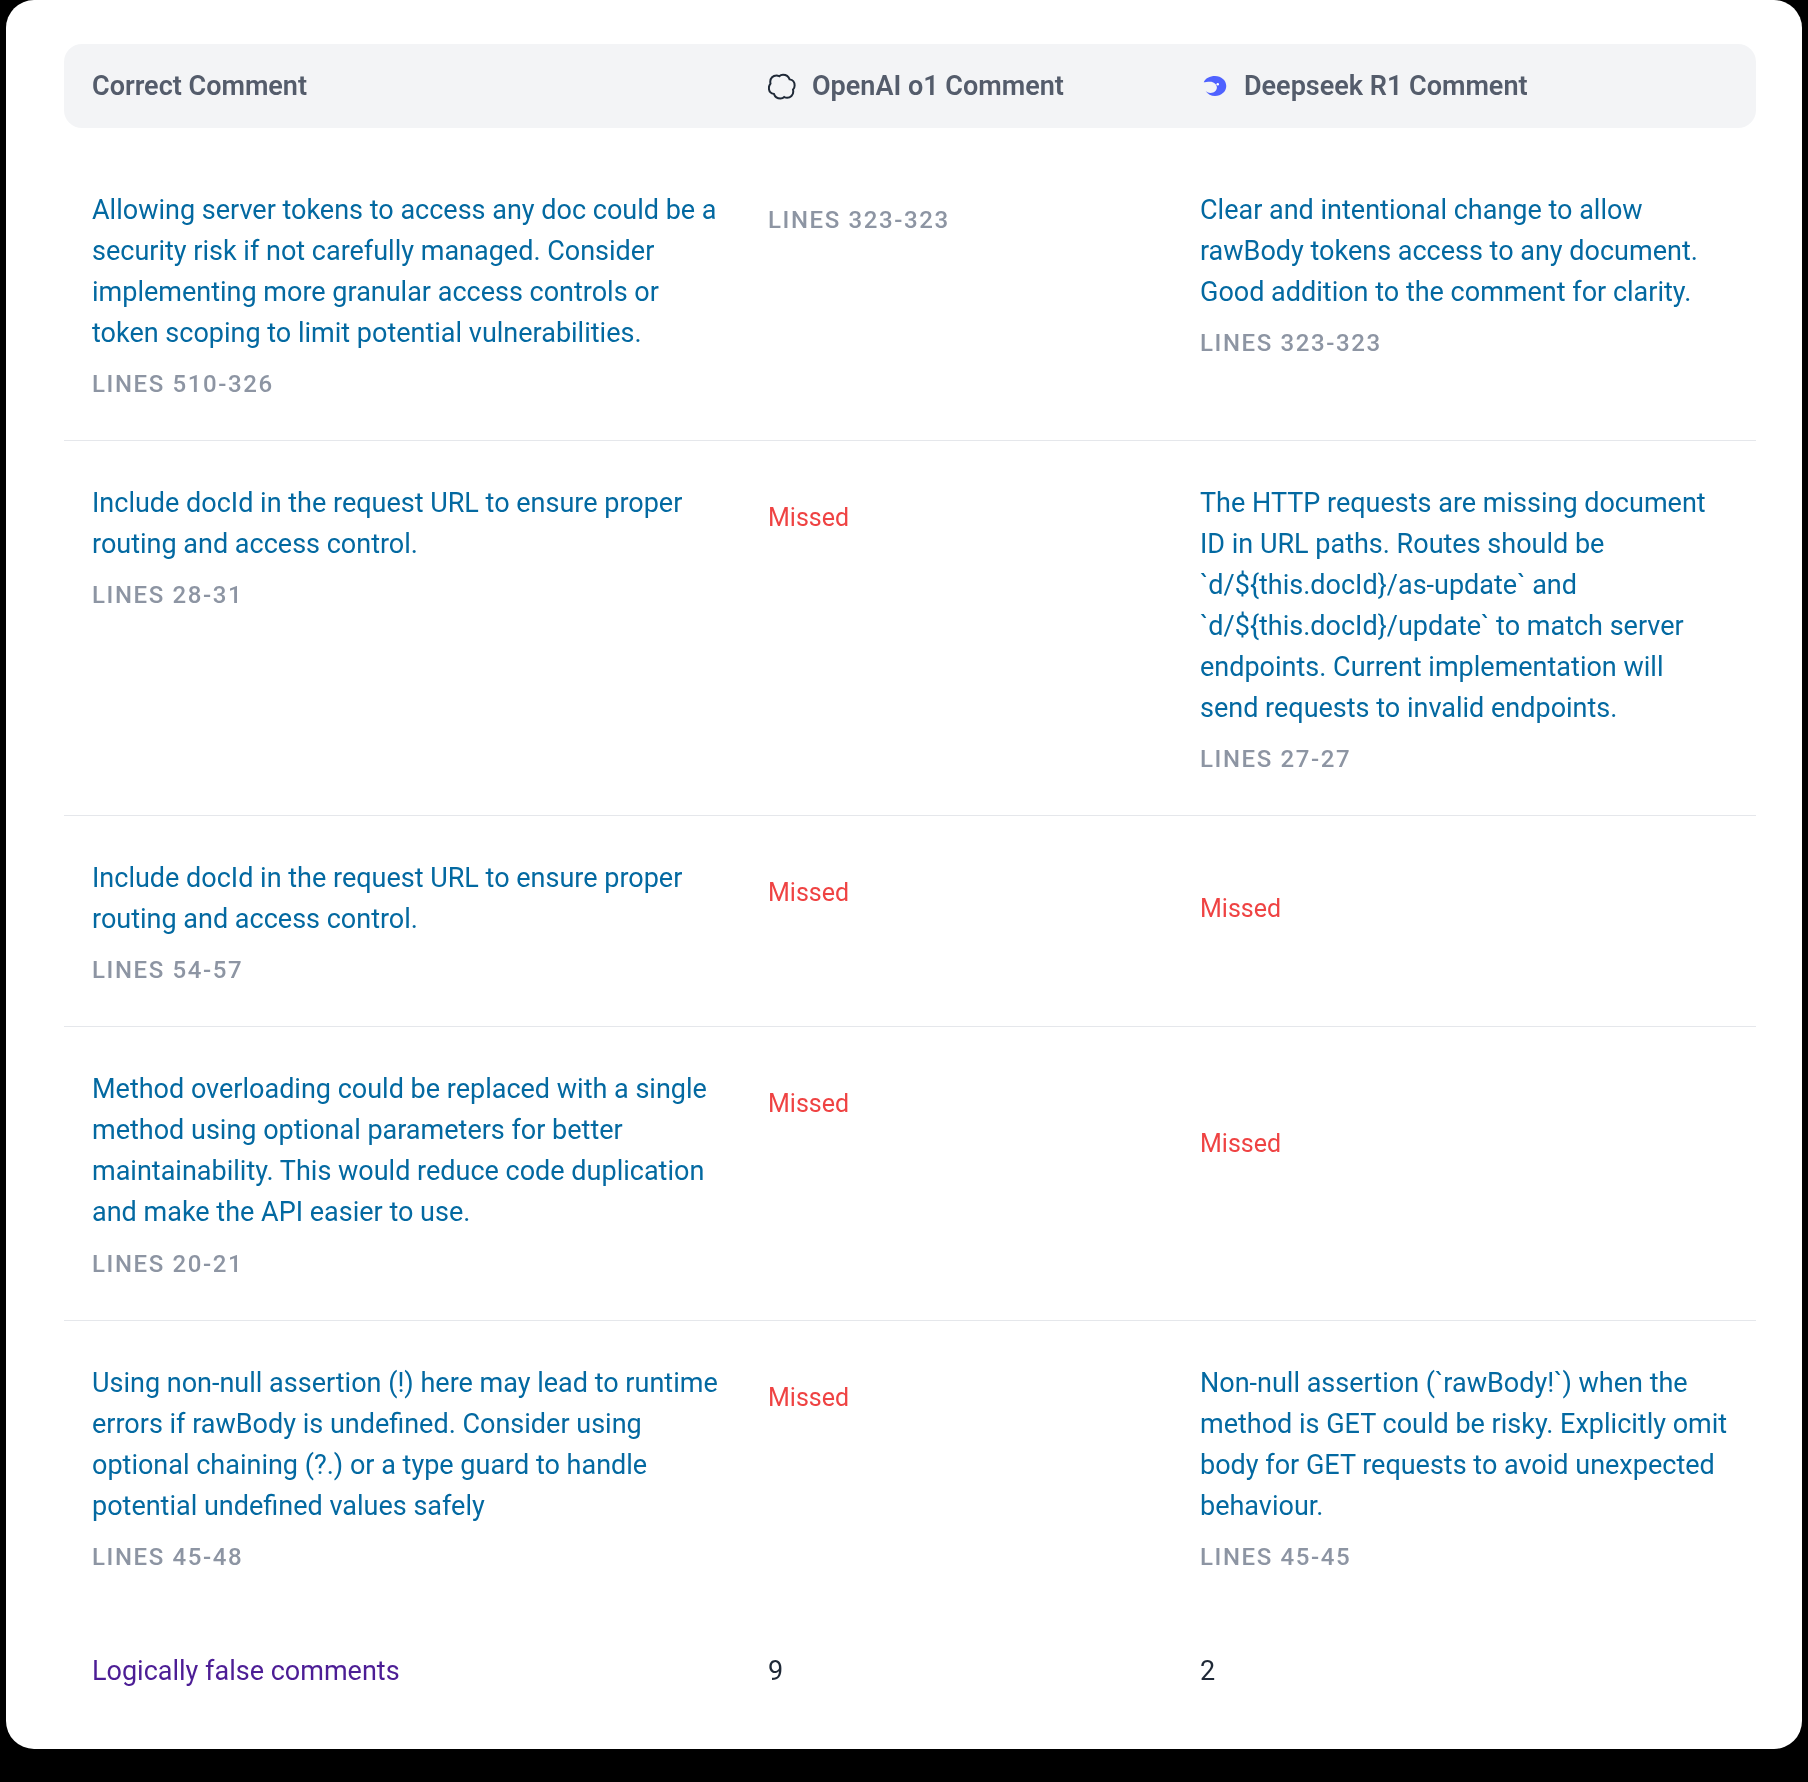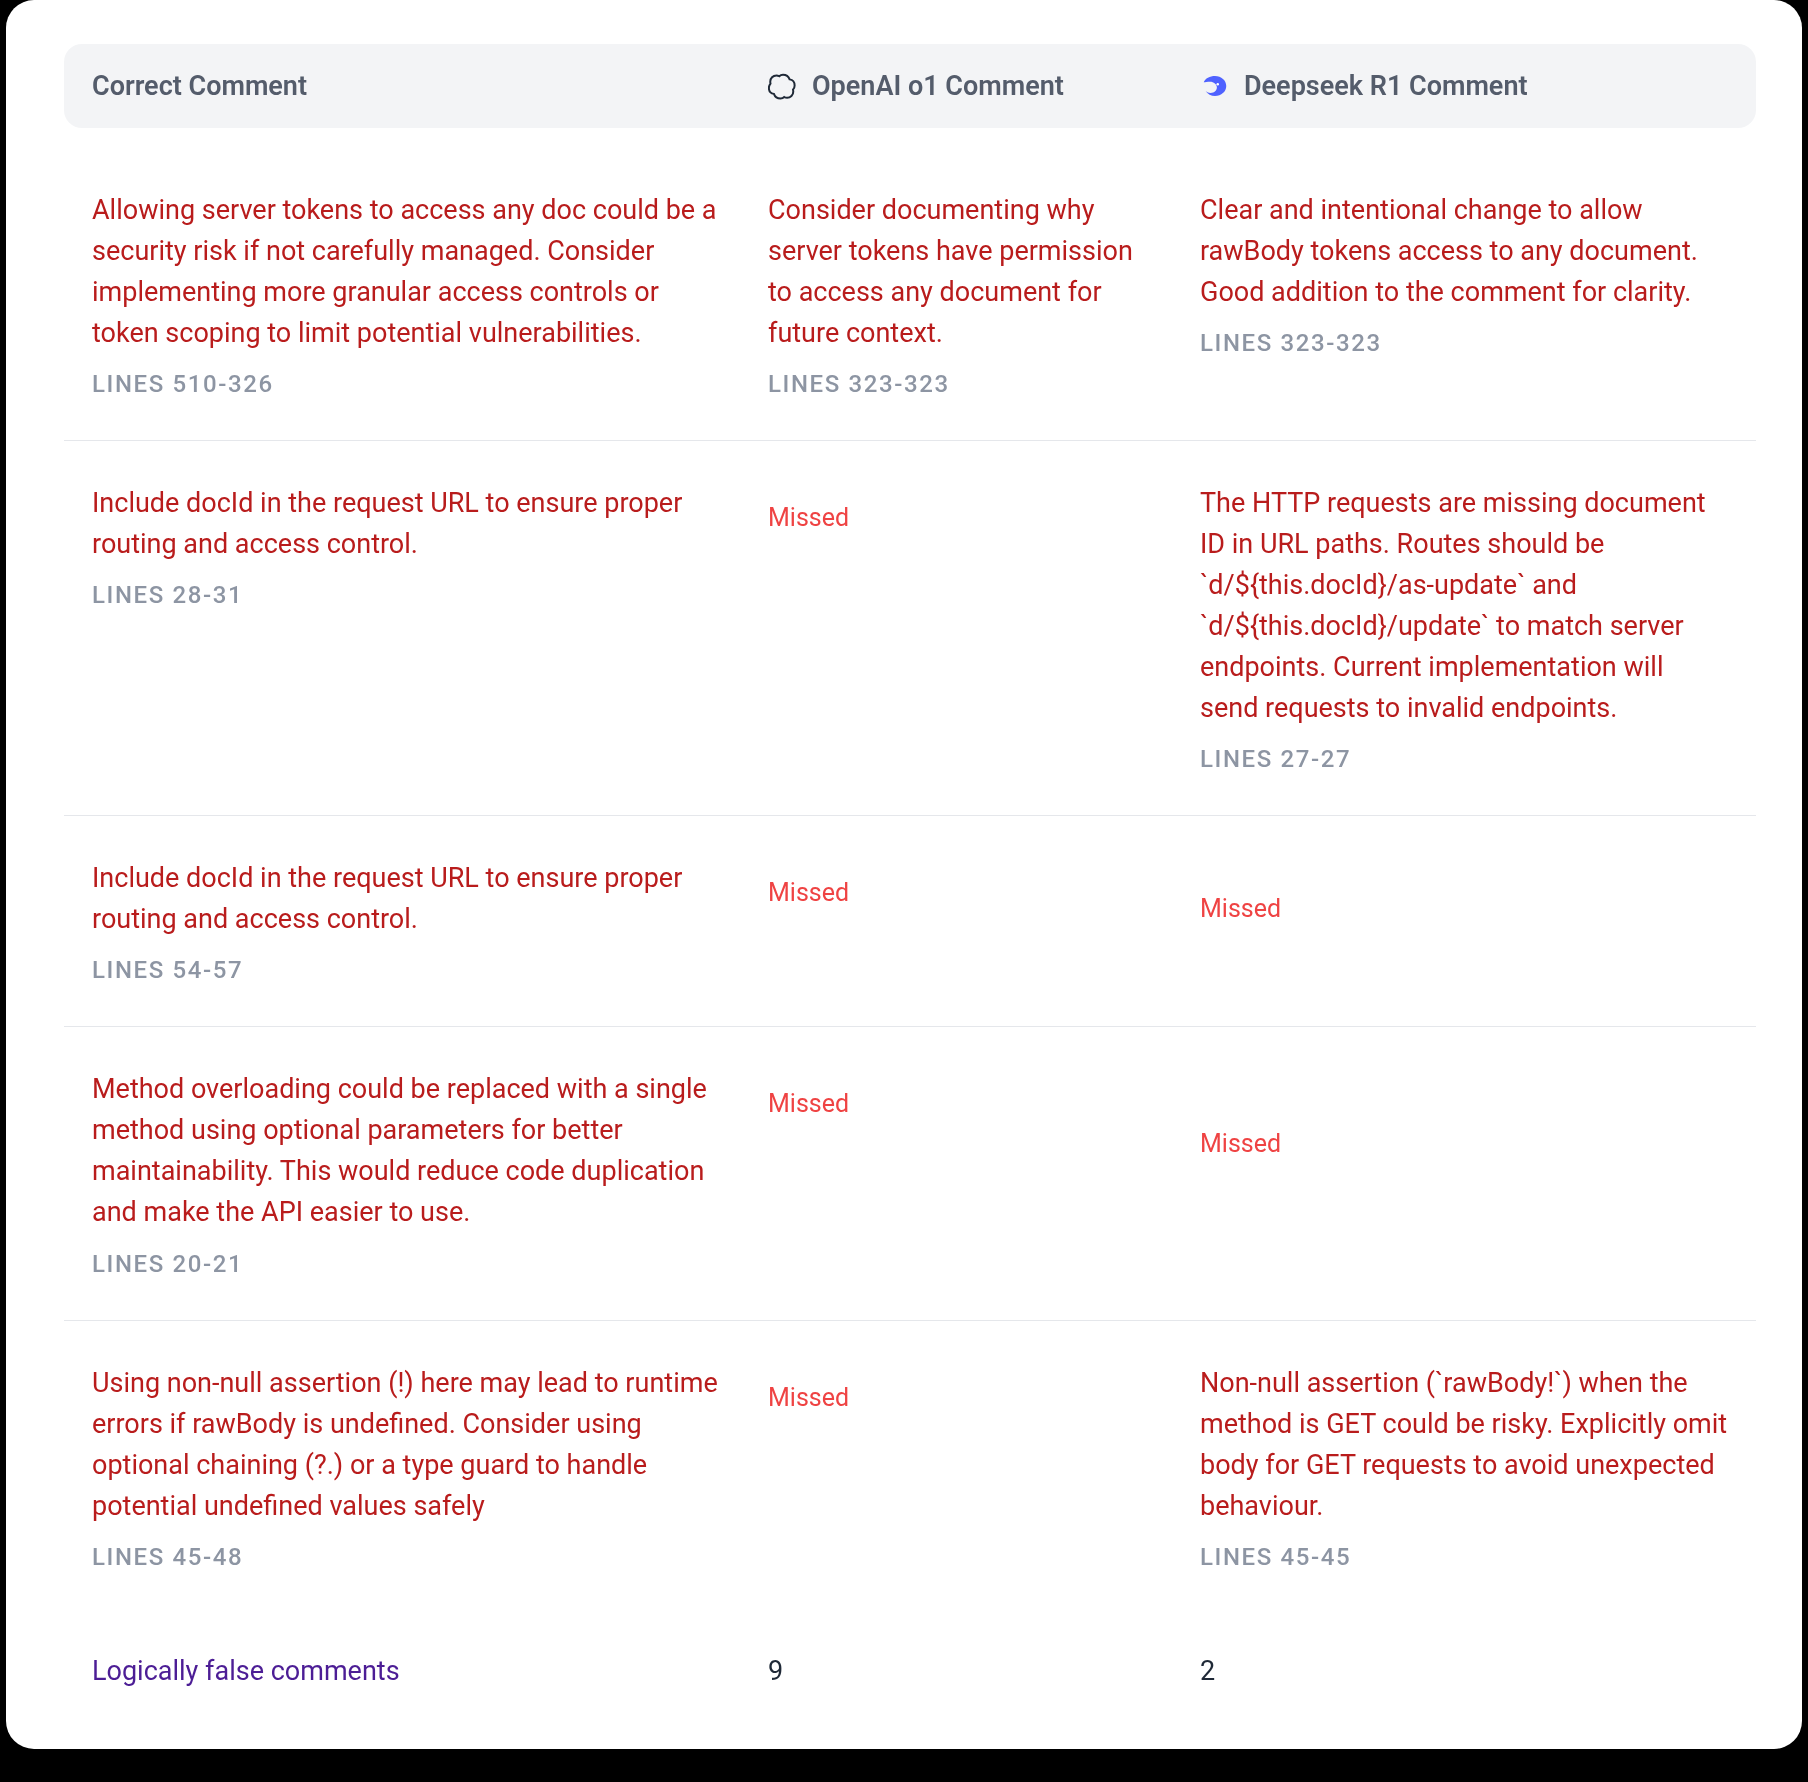--- a/index.html
+++ b/index.html
@@ -44,21 +44,21 @@
     display: grid;
     grid-template-columns: 676px 432px 1fr;
     padding: 42px 28px 42px 28px;
     border-bottom: 1px solid #e5e7eb;
     align-items: start;
   }
   .row:last-child { border-bottom: none; }
   .cell-text {
     font-size: 27px;
     line-height: 1.52;
-    color: #b91c1c;
+    color: #0369a1;
     font-weight: 400;
     padding-right: 40px;
   }
   .lines-meta {
     font-size: 24px;
     letter-spacing: 1.6px;
     color: #8d95a3;
     font-weight: 500;
     margin-top: 16px;
   }
@@ -108,21 +108,20 @@
     </div>
   </div>
 
   <div id="rows-container">
       <div class="row">
         <div class="col-a">
           <div class="cell-text">Allowing server tokens to access any doc could be a security risk if not carefully managed. Consider implementing more granular access controls or token scoping to limit potential vulnerabilities.</div>
           <div class="lines-meta">LINES 510-326</div>
         </div>
         <div class="col-b">
-          <div class="cell-text">Consider documenting why server tokens have permission to access any document for future context.</div>
           <div class="lines-meta">LINES 323-323</div>
         </div>
         <div class="col-c">
           <div class="cell-text">Clear and intentional change to allow rawBody tokens access to any document. Good addition to the comment for clarity.</div>
           <div class="lines-meta">LINES 323-323</div>
         </div>
       </div>
       <div class="row">
         <div class="col-a">
           <div class="cell-text">Include docId in the request URL to ensure proper routing and access control.</div>

